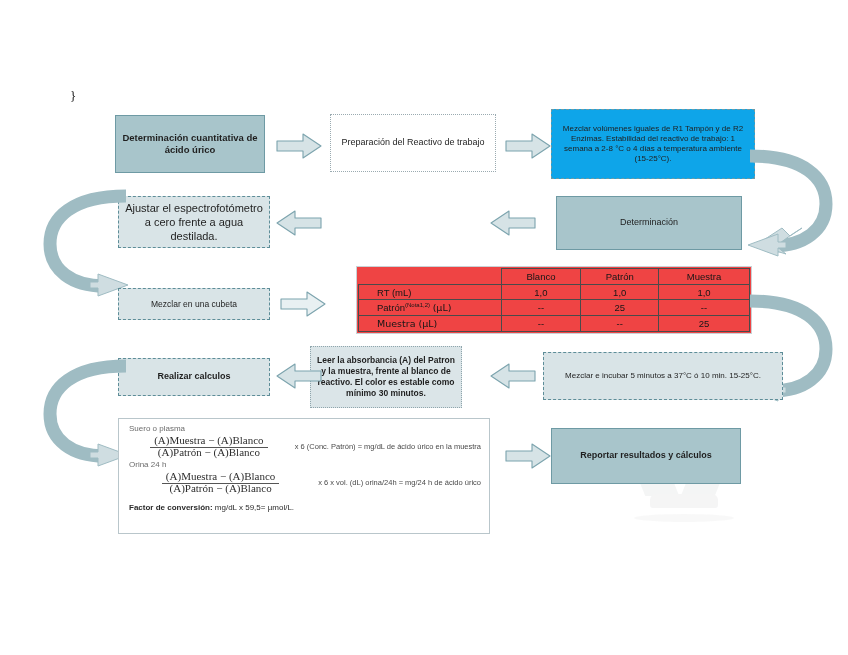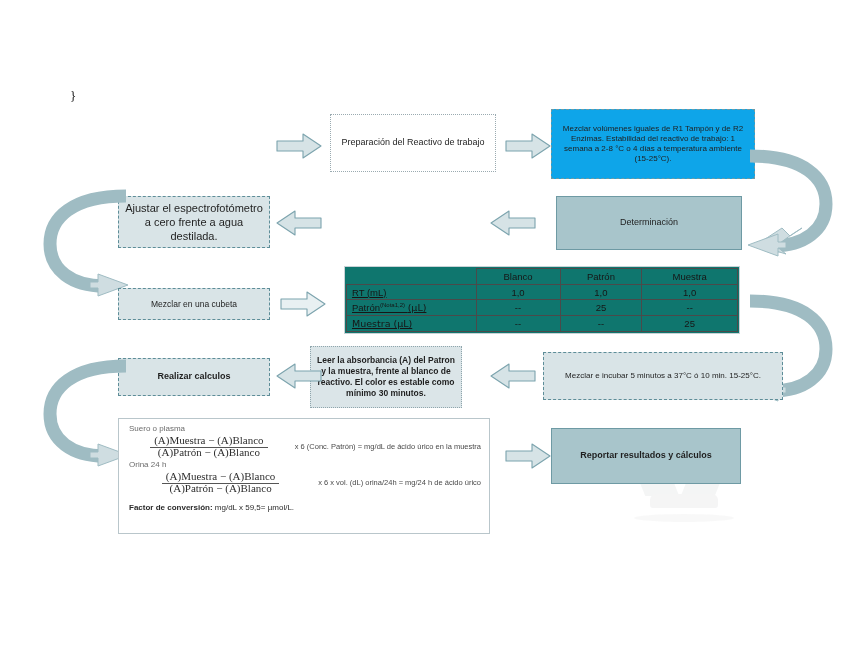--- a/index.html
+++ b/index.html
@@ -56,35 +56,35 @@
   .dotted-fill{
     background:#dbe5e8;border:1px dotted #8fa5ac;
   }
 
   
   .arrow{position:absolute;}
   .arrow svg{display:block;}
 
   
   .tbl-wrap{
-    position:absolute;left:344px;top:266px;width:396px;height:68px;
-    background:#0f766e;border:1px solid #c9d2d6;box-sizing:border-box;
+    position:absolute;left:356px;top:266px;width:396px;height:68px;
+    background:#ef4444;border:1px solid #c9d2d6;box-sizing:border-box;
     padding:1px;
   }
   table.proto{
     border-collapse:collapse;width:100%;height:100%;
     font-size:9.5px;color:#161616;
   }
   table.proto td,table.proto th{
     border:1px solid #4a4a4a;
     padding:1px 4px;font-weight:normal;text-align:center;
     white-space:nowrap;
   }
   table.proto th{font-weight:normal;}
-  table.proto .lbl{text-align:left;padding-left:5px;text-decoration:underline;}
+  table.proto .lbl{text-align:left;padding-left:18px;}
   table.proto .blank-corner{border:none;}
   sup.note{font-size:6px;vertical-align:super;}
   .mu{font-family:"DejaVu Sans",sans-serif;}
 
   
   .formula-card{
     position:absolute;left:118px;top:418px;width:372px;height:116px;
     background:#ffffff;border:1px solid #b9c6cb;box-sizing:border-box;
     padding:5px 8px;color:#3b3b3b;
   }
@@ -111,20 +111,21 @@
 
   <div class="watermark">
     <div class="wm-leg-l"></div>
     <div class="wm-leg-r"></div>
     <div class="wm-base"></div>
     <div class="wm-shadow"></div>
   </div>
 
   <div class="brace">}</div>
 
+  <div class="box solid" style="left:115px;top:115px;width:150px;height:58px;font-size:9.5px;font-weight:bold;">Determinación cuantitativa de ácido úrico</div>
 
   <div class="arrow" style="left:276px;top:133px;">
     <svg width="46" height="26" viewBox="0 0 46 26">
       <path d="M1 8 L27 8 L27 1 L45 13 L27 25 L27 18 L1 18 Z" fill="#d6e3e6" stroke="#7ba3ad" stroke-width="1.1" stroke-linejoin="round"></path>
     </svg>
   </div>
 
   <div class="box dotted" style="left:330px;top:114px;width:166px;height:58px;font-size:9px;">Preparación del Reactivo de trabajo</div>
 
   <div class="arrow" style="left:505px;top:133px;">

